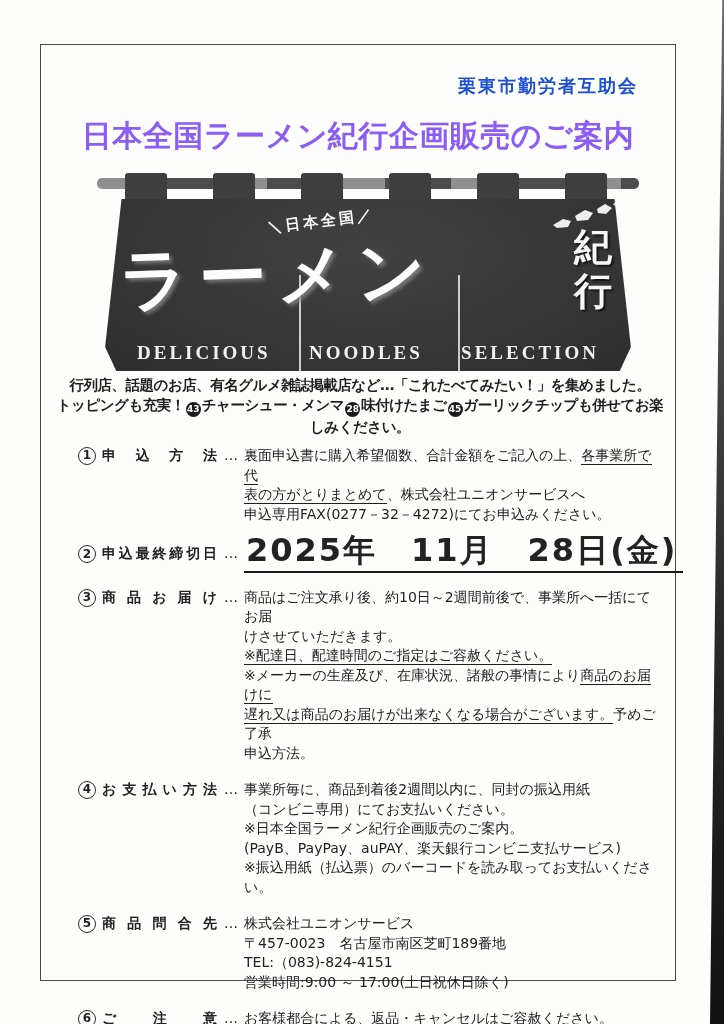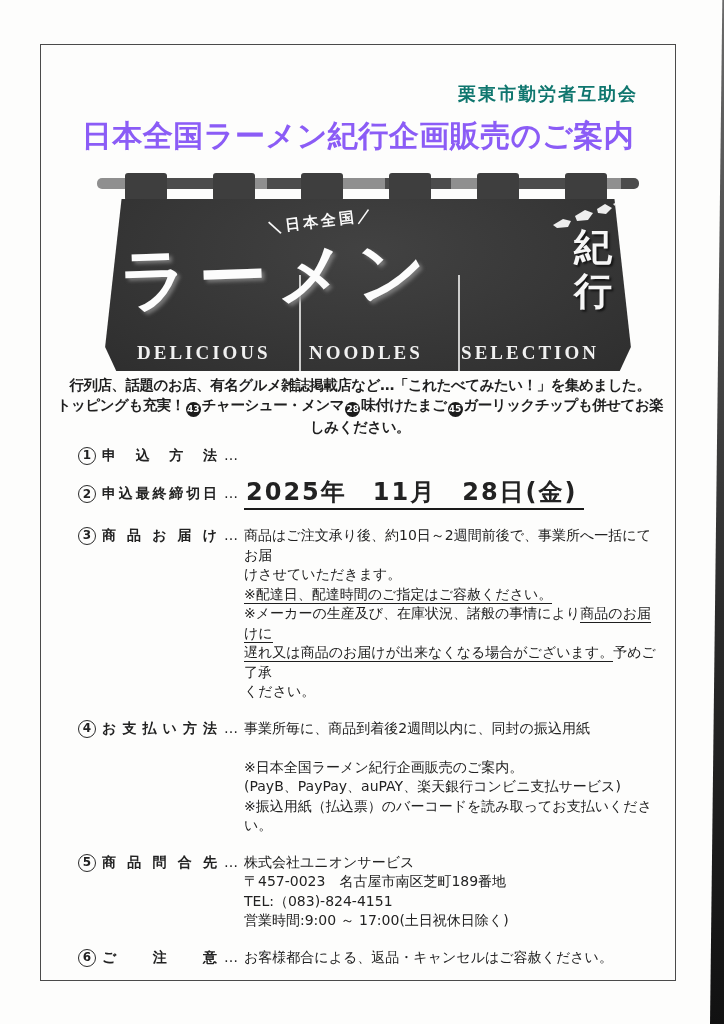--- a/index.html
+++ b/index.html
@@ -8,22 +8,22 @@
   .page { position:absolute; left:0; top:0; width:724px; height:1024px; background:#fdfdfc; }
 
   
   .scan-edge { position:absolute; right:0; top:0; width:14px; height:1024px;
     background:linear-gradient(to bottom,#6a6a6a 0,#2a2a2a 60%,#111 100%);
     clip-path:polygon(88% 0,100% 0,100% 100%,0 100%); }
 
   .frame { position:absolute; left:40px; top:44px; width:636px; height:937px;
     border:1.6px solid #4a4a4a; background:transparent; }
 
-  .org { position:absolute; top:82px; right:86px; font-size:18px; font-weight:600;
-    letter-spacing:2px; color:#0f766e; }
+  .org { position:absolute; top:74px; right:86px; font-size:18px; font-weight:600;
+    letter-spacing:2px; color:#1d4ed8; }
 
   .title { position:absolute; left:40px; top:116px; width:636px; text-align:center;
     font-size:30px; font-weight:600; letter-spacing:.5px; color:#8b5cf6; }
 
   
   .banner { position:absolute; left:97px; top:173px; width:542px; height:200px; }
   .rod { position:absolute; left:0; top:5px; width:542px; height:11px; border-radius:5px;
     background:repeating-linear-gradient(90deg,#8f8f8f 0 52px,#4c4c4c 52px 118px); }
   .tab { position:absolute; top:0; width:42px; height:28px; background:#3e3e3e; border-radius:3px; }
   .curtain { position:absolute; left:6px; top:26px; width:530px; height:172px;
@@ -57,21 +57,21 @@
     line-height:19.5px; font-weight:500; color:#222; }
   .row.center { align-items:center; margin-top:4px; margin-bottom:21px; }
   .onum { flex:none; display:inline-flex; width:18px; height:18px; border:1.5px solid #2a2a2a;
     border-radius:50%; font-size:12px; font-weight:600; align-items:center; justify-content:center;
     margin-right:6px; margin-top:1px; }
   .lbl { flex:none; width:116px; text-align:justify; text-align-last:justify; font-weight:600;
     letter-spacing:1px; }
   .dots { flex:none; width:26px; text-align:center; }
   .content { flex:1; }
   .u { border-bottom:1.6px solid #1f1f1f; padding-bottom:1px; }
-  .bigdate { font-size:24px; font-weight:700; letter-spacing:2px;
+  .bigdate { font-size:32px; font-weight:700; letter-spacing:2px;
     border-bottom:2.2px solid #1a1a1a; padding:0 6px 2px 2px; white-space:nowrap; }
 </style>
 </head>
 <body>
 
 <div class="page">
   <div class="frame"></div>
 
   <div class="org">栗東市勤労者互助会</div>
 
@@ -114,20 +114,25 @@
       <span>トッピングも充実！</span><span class="cnum">43</span><span>チャーシュー・メンマ</span><span class="cnum">28</span><span>味付けたまご</span><span class="cnum">45</span><span>ガーリックチップも併せてお楽しみください。</span>
     </div>
   </div>
 
   <div class="sections">
 
     <div class="row">
       <span class="onum">1</span>
       <span class="lbl">申込方法</span>
       <span class="dots">…</span>
+      <div class="content">
+        <span>裏面申込書に購入希望個数、合計金額をご記入の上、</span><span class="u">各事業所で代</span><br>
+        <span class="u">表の方がとりまとめて</span><span>、株式会社ユニオンサービスへ</span><br>
+        <span>申込専用FAX(0277－32－4272)にてお申込みください。</span>
+      </div>
     </div>
 
     <div class="row center">
       <span class="onum">2</span>
       <span class="lbl">申込最終締切日</span>
       <span class="dots">…</span>
       <div class="content">
         <span class="bigdate">2025年　11月　28日(金)</span>
       </div>
     </div>
@@ -135,31 +140,31 @@
     <div class="row">
       <span class="onum">3</span>
       <span class="lbl">商品お届け</span>
       <span class="dots">…</span>
       <div class="content">
         <span>商品はご注文承り後、約10日～2週間前後で、事業所へ一括にてお届</span><br>
         <span>けさせていただきます。</span><br>
         <span class="u">※配達日、配達時間のご指定はご容赦ください。</span><br>
         <span>※メーカーの生産及び、在庫状況、諸般の事情により</span><span class="u">商品のお届けに</span><br>
         <span class="u">遅れ又は商品のお届けが出来なくなる場合がございます。</span><span>予めご了承</span><br>
-        <span>ください。</span>
+        <span>申込方法。</span>
       </div>
     </div>
 
     <div class="row">
       <span class="onum">4</span>
       <span class="lbl">お支払い方法</span>
       <span class="dots">…</span>
       <div class="content">
         <span>事業所毎に、商品到着後2週間以内に、同封の振込用紙</span><br>
-        <br>
+        <span>（コンビニ専用）にてお支払いください。</span><br>
         <span>※日本全国ラーメン紀行企画販売のご案内。</span><br>
         <span>(PayB、PayPay、auPAY、楽天銀行コンビニ支払サービス)</span><br>
         <span>※振込用紙（払込票）のバーコードを読み取ってお支払いください。</span>
       </div>
     </div>
 
     <div class="row">
       <span class="onum">5</span>
       <span class="lbl">商品問合先</span>
       <span class="dots">…</span>

